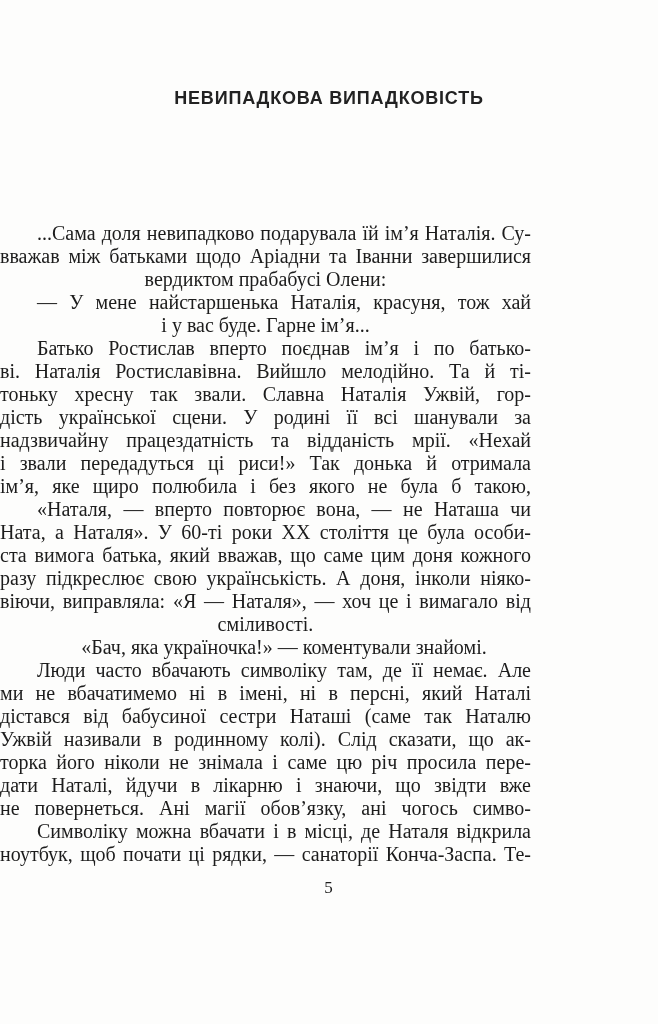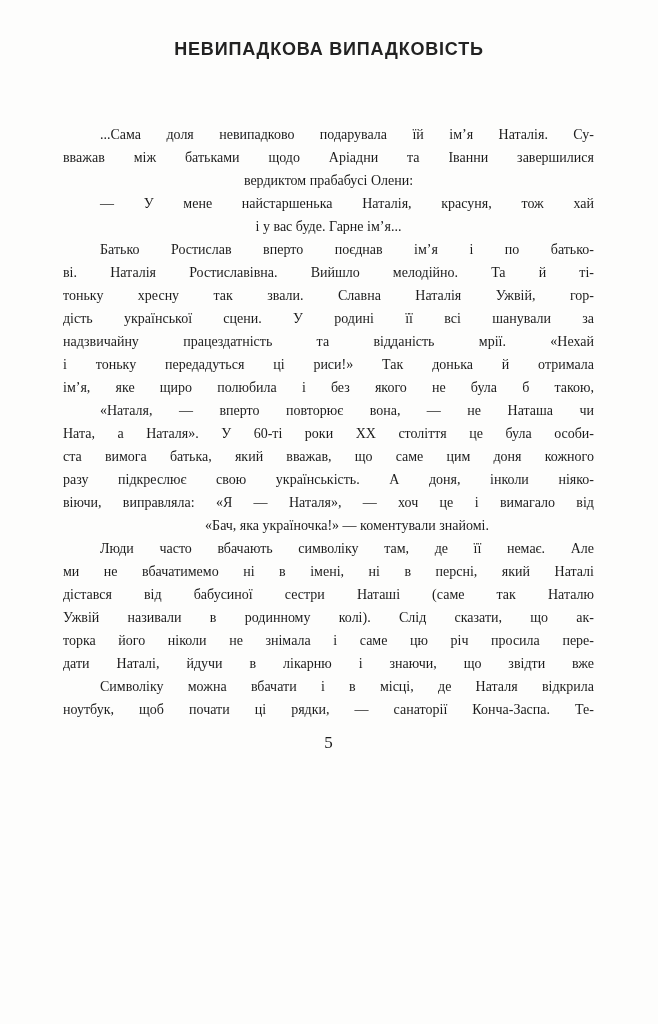--- a/index.html
+++ b/index.html
@@ -11,34 +11,33 @@
     position: relative;
     width: 658px;
     height: 1024px;
     margin: 0 auto;
     background: #fdfdfc;
     color: #1c1c1c;
     overflow: hidden;
   }
   .title {
     margin: 0;
-    padding-top: 39px;
+    padding-top: 88px;
     text-align: center;
     font-family: "Liberation Sans", sans-serif;
     font-weight: 700;
     font-size: 18px;
     letter-spacing: 0.8px;
     color: #222;
   }
   .body {
-    margin-top: 63px;
-    padding-left: 63px;
+    margin-top: 113px;
     width: 531px;
     font-family: "Liberation Serif", serif;
-    font-size: 14px;
+    font-size: 20px;
     line-height: 23px;
     color: #1c1c1c;
   }
   .line {
     white-space: normal;
     text-align: center;
   }
   .line.just {
     text-align: justify;
     text-align-last: justify;
@@ -65,31 +64,33 @@
       <div class="line indent just">...Сама доля невипадково подарувала їй ім’я Наталія. Су-</div>
       <div class="line just">вважав між батьками щодо Аріадни та Іванни завершилися</div>
       <div class="line">вердиктом прабабусі Олени:</div>
       <div class="line indent just">— У мене найстаршенька Наталія, красуня, тож хай</div>
       <div class="line">і у вас буде. Гарне ім’я...</div>
       <div class="line indent just">Батько Ростислав вперто поєднав ім’я і по батько-</div>
       <div class="line just">ві. Наталія Ростиславівна. Вийшло мелодійно. Та й ті-</div>
       <div class="line just">тоньку хресну так звали. Славна Наталія Ужвій, гор-</div>
       <div class="line just">дість української сцени. У родині її всі шанували за</div>
       <div class="line just">надзвичайну працездатність та відданість мрії. «Нехай</div>
-      <div class="line just">і тоньку передадуться ці риси!» Так донька й отримала</div>
+      <div class="line just">і звали передадуться ці риси!» Так донька й отримала</div>
       <div class="line just">ім’я, яке щиро полюбила і без якого не була б такою,</div>
       <div class="line indent just">«Наталя, — вперто повторює вона, — не Наташа чи</div>
       <div class="line just">Ната, а Наталя». У 60-ті роки ХХ століття це була особи-</div>
       <div class="line just">ста вимога батька, який вважав, що саме цим доня кожного</div>
       <div class="line just">разу підкреслює свою українськість. А доня, інколи ніяко-</div>
       <div class="line just">віючи, виправляла: «Я — Наталя», — хоч це і вимагало від</div>
+      <div class="line">сміливості.</div>
       <div class="line indent">«Бач, яка україночка!» — коментували знайомі.</div>
       <div class="line indent just">Люди часто вбачають символіку там, де її немає. Але</div>
       <div class="line just">ми не вбачатимемо ні в імені, ні в персні, який Наталі</div>
       <div class="line just">дістався від бабусиної сестри Наташі (саме так Наталю</div>
       <div class="line just">Ужвій називали в родинному колі). Слід сказати, що ак-</div>
       <div class="line just">торка його ніколи не знімала і саме цю річ просила пере-</div>
       <div class="line just">дати Наталі, йдучи в лікарню і знаючи, що звідти вже</div>
+      <div class="line just">не повернеться. Ані магії обов’язку, ані чогось симво-</div>
       <div class="line indent just">Символіку можна вбачати і в місці, де Наталя відкрила</div>
       <div class="line just">ноутбук, щоб почати ці рядки, — санаторії Конча-Заспа. Те-</div>
     </div>
   <div class="pagenum">5</div>
 </div>
 
 </body></html>

